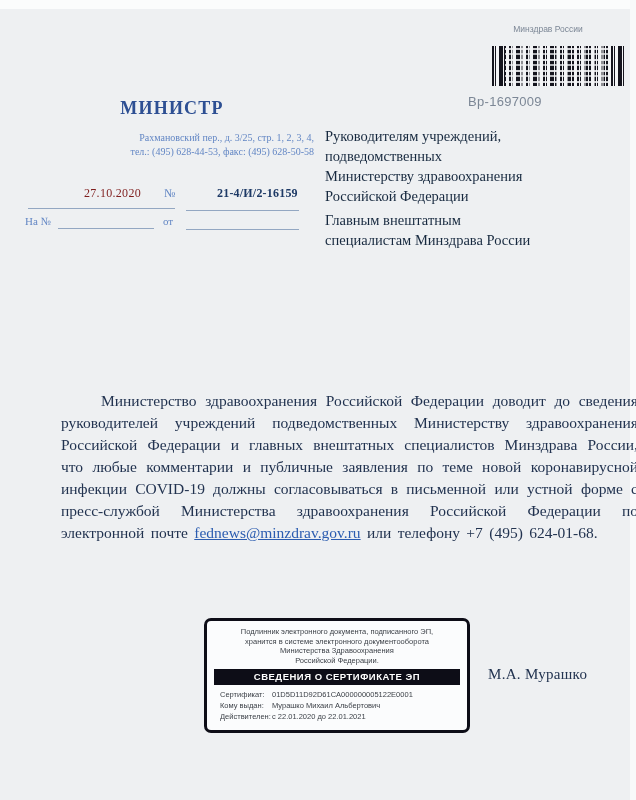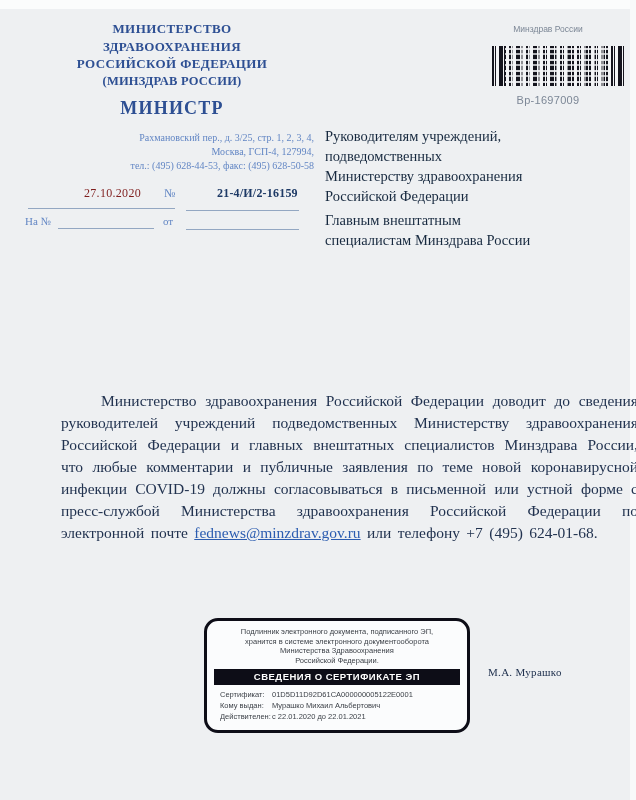--- a/index.html
+++ b/index.html
@@ -32,63 +32,56 @@
   
   .org-small{position:absolute;left:468px;top:24px;width:160px;text-align:center;
              font-family:"Liberation Sans",sans-serif;font-size:8.5px;color:#7c8796;}
   .barcode{position:absolute;left:492px;top:46px;width:132px;height:40px;background:
       repeating-linear-gradient(90deg,#14141d 0 2px,#f3f4f6 2px 3px,#14141d 3px 4px,
       #f3f4f6 4px 7px,#14141d 7px 11px,#f3f4f6 11px 12px,#14141d 12px 14px,#f3f4f6 14px 17px);}
   .barcode::after{content:"";position:absolute;left:13px;right:13px;top:0;bottom:0;background:
       repeating-linear-gradient(0deg,rgba(243,244,246,0) 0 3px,rgba(243,244,246,.85) 3px 5px,
       rgba(243,244,246,0) 5px 9px,rgba(243,244,246,.7) 9px 11px),
       repeating-linear-gradient(90deg,rgba(243,244,246,0) 0 6px,rgba(243,244,246,.55) 6px 9px);}
-  .barcode-num{position:absolute;left:468px;top:94px;width:160px;text-align:center;
-               font-family:"Liberation Sans",sans-serif;font-size:11px;color:#7c8796;letter-spacing:.3px;}
+  .barcode-num{position:absolute;left:468px;top:94px;width:160px;
+               font-family:"Liberation Sans",sans-serif;font-size:13px;color:#7c8796;letter-spacing:.3px;}
 
   
   .addressees{position:absolute;left:325px;top:126px;width:300px;font-size:14.5px;
               line-height:20px;color:#17293f;}
   .addressees .blk2{margin-top:4px;}
 
   
   .body-par{position:absolute;left:33px;top:390px;width:577px;font-size:15.5px;line-height:22px;
             text-align:justify;text-indent:40px;color:#223350;word-spacing:2.5px;margin-left:28px;}
   .body-par a{color:#2b5cb0;text-decoration:underline;}
 
   
   .stamp{position:absolute;left:204px;top:618px;width:266px;box-sizing:border-box;
-         border:3.5px solid #0d0d17;border-radius:14px;background:#fbfcfd;
+         border:3.5px solid #0d0d17;border-radius:7px;background:#fbfcfd;
          padding:6px 5px 8px;font-family:"Liberation Sans",sans-serif;}
   .stamp .hline{font-size:7.5px;line-height:9.6px;color:#3a3f46;text-align:center;}
   .stamp .banner{margin:4px 2px 5px;background:#0d0d17;color:#ffffff;font-size:9.5px;
                  font-weight:bold;text-align:center;padding:2px 17px 3px;letter-spacing:.5px;}
   .stamp .srow{font-size:7.5px;line-height:10.6px;color:#3a3f46;text-align:left;padding-left:8px;}
   .stamp .slabel{display:inline-block;min-width:52px;}
 
-  .signature{position:absolute;left:488px;top:666px;font-size:11px;color:#223350;letter-spacing:.3px;}
+  .signature{position:absolute;left:488px;top:666px;font-size:15px;color:#223350;letter-spacing:.3px;}
 </style>
 </head>
 <body>
 
 <div class="canvas">
   <div class="strip-top"></div>
   <div class="strip-right"></div>
 
-  <div class="letterhead">
-    <div>МИНИСТЕРСТВО</div>
-    <div>ЗДРАВООХРАНЕНИЯ</div>
-    <div>РОССИЙСКОЙ ФЕДЕРАЦИИ</div>
-    <div class="sub">(МИНЗДРАВ РОССИИ)</div>
-  </div>
   <div class="minister">МИНИСТР</div>
 
   <div class="contacts">
     <div>Рахмановский пер., д. 3/25, стр. 1, 2, 3, 4,</div>
-    <div>Москва, ГСП-4, 127994,</div>
     <div>тел.: (495) 628-44-53, факс: (495) 628-50-58</div>
   </div>
 
   <div class="ref-date">27.10.2020</div>
   <div class="ref-no-label">№</div>
   <div class="ref-number">21-4/И/2-16159</div>
   <div class="uline ul-1"></div>
   <div class="uline ul-2"></div>
   <div class="reply-label">На №</div>
   <div class="uline ul-3"></div>

